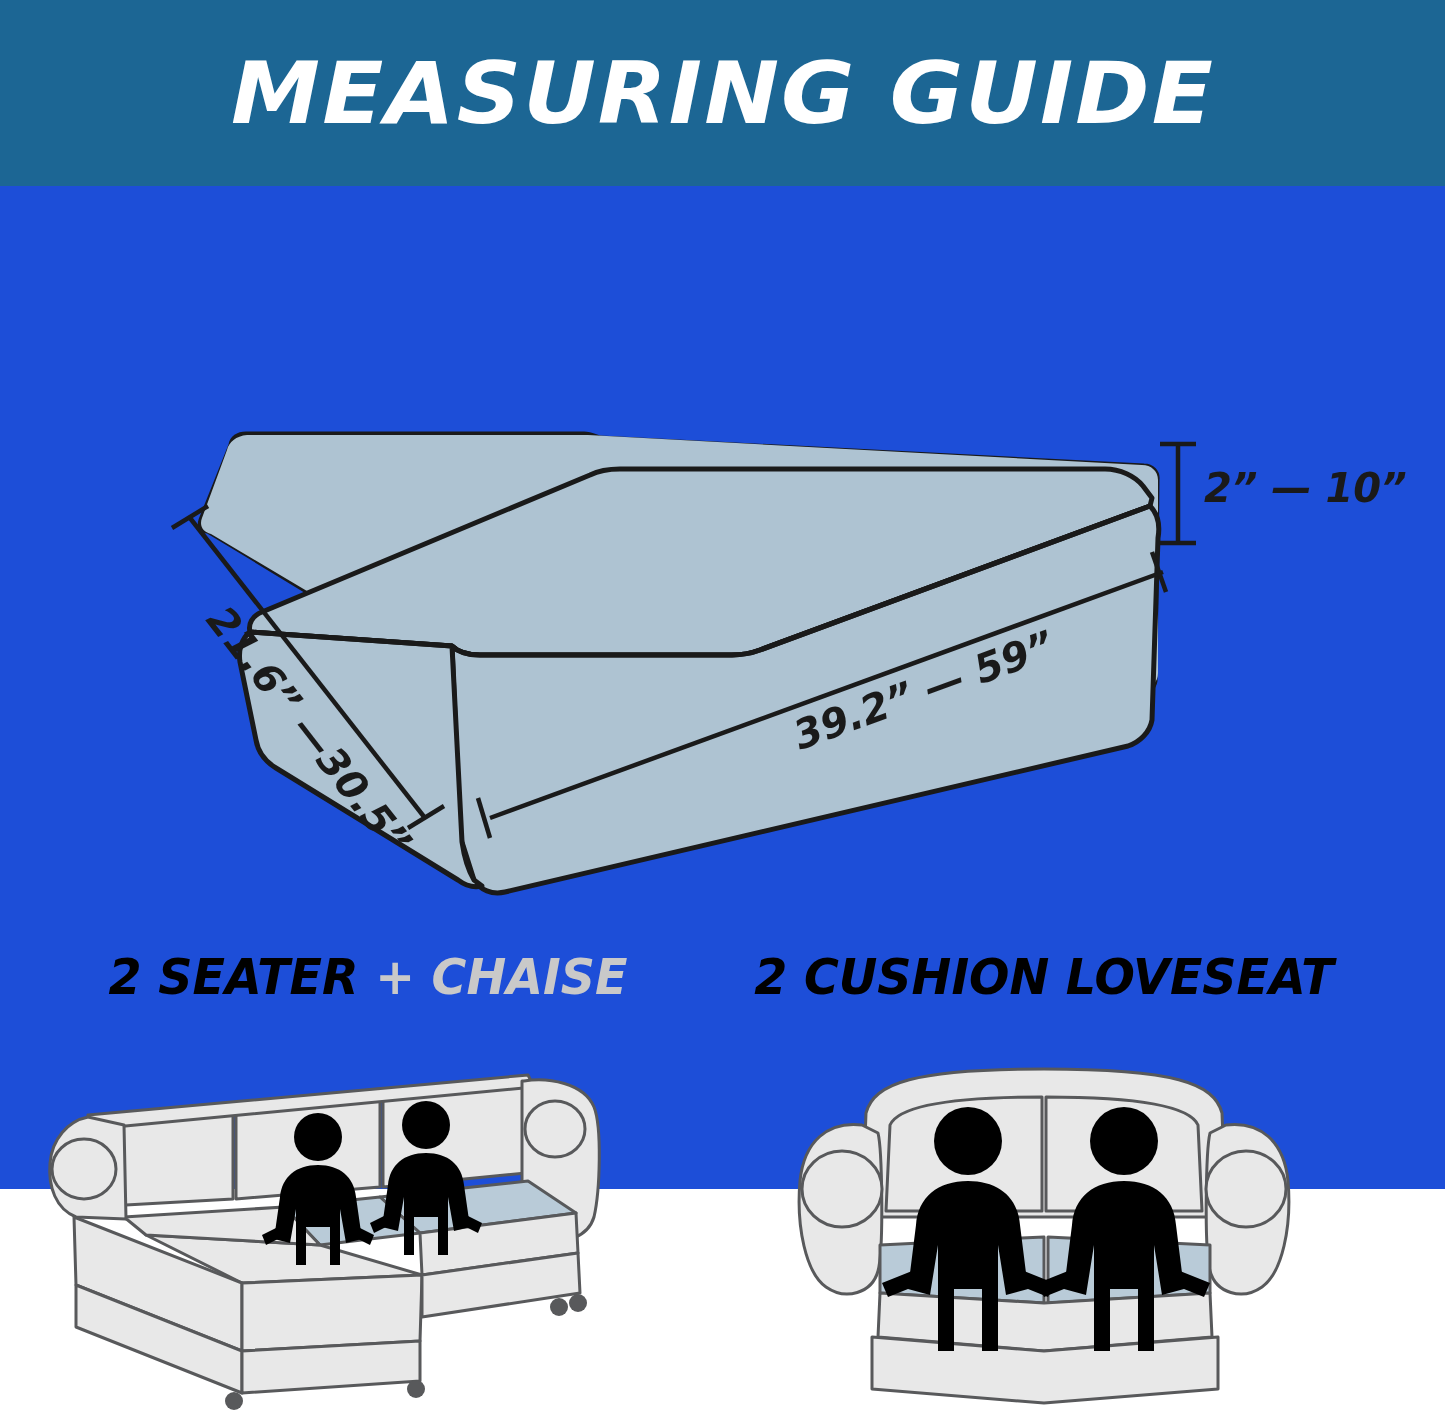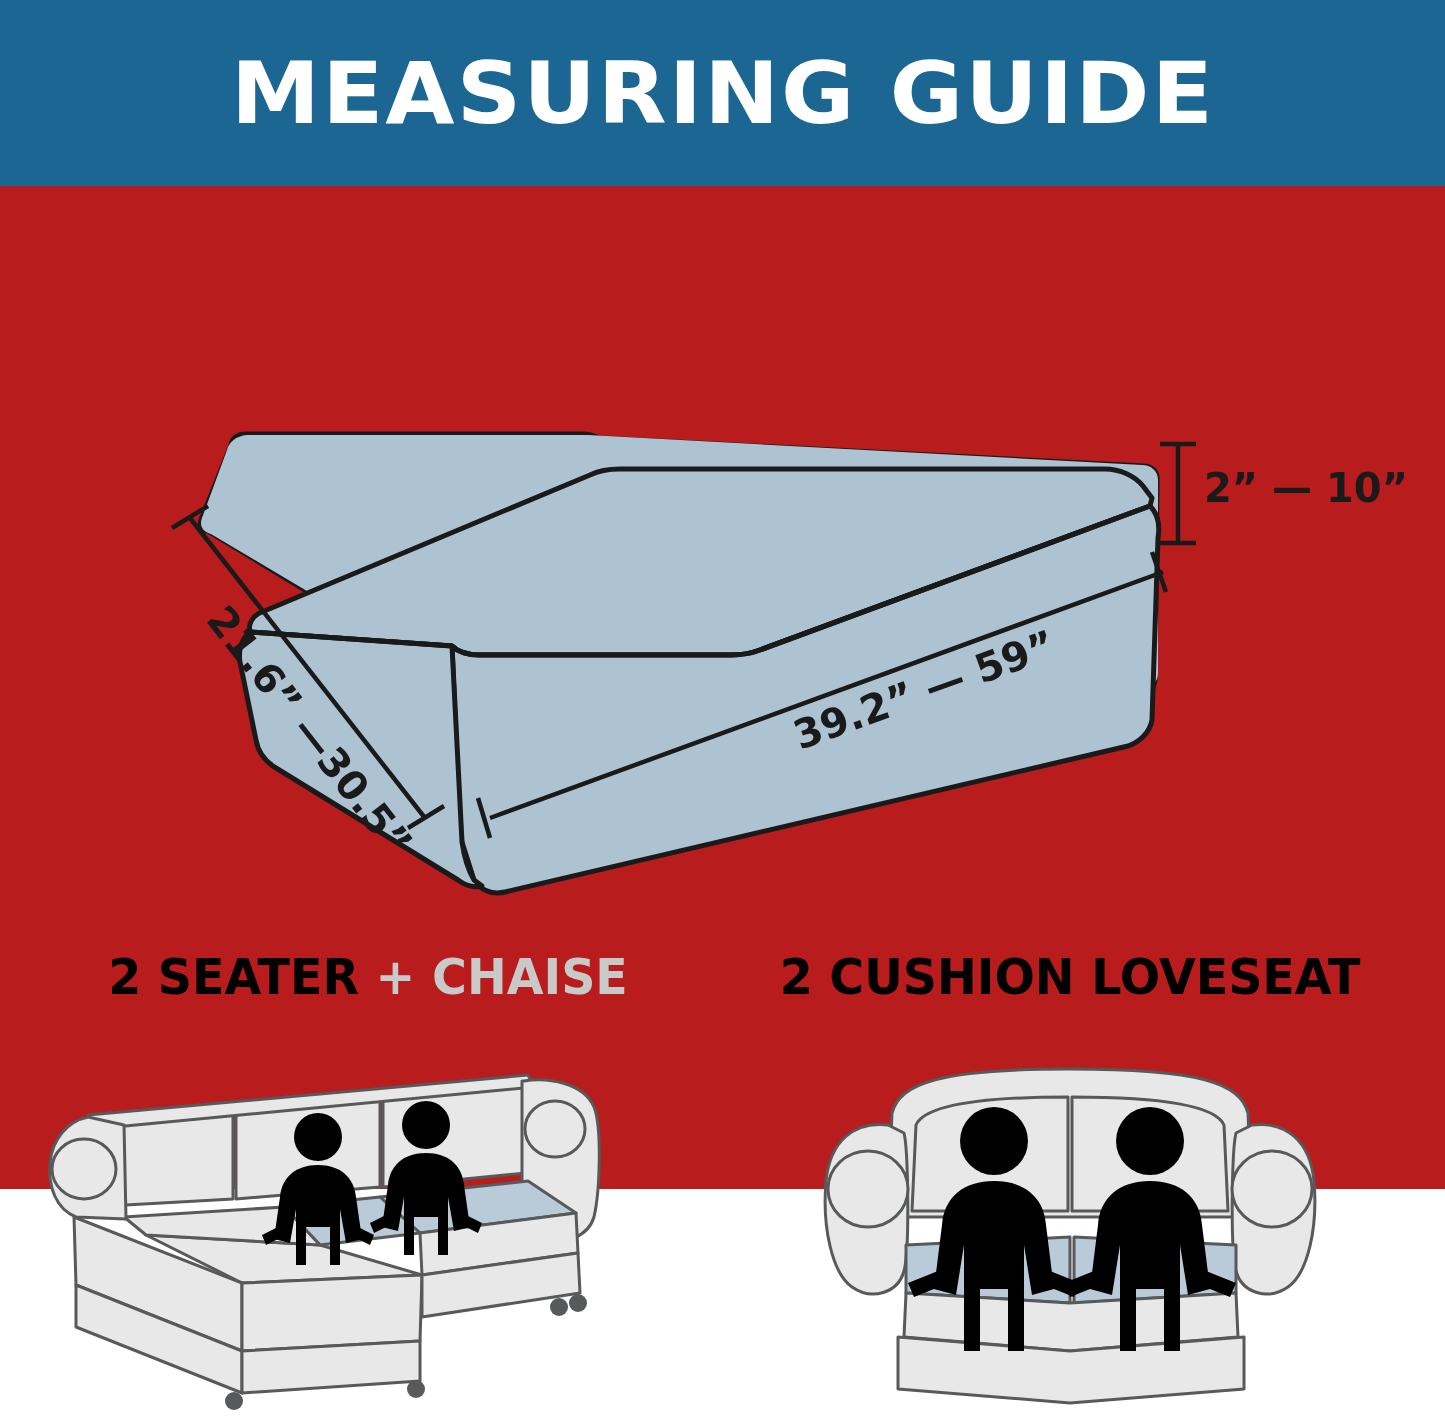--- a/index.html
+++ b/index.html
@@ -11,21 +11,22 @@
     width: 1445px;
     height: 1421px;
     font-family: "Liberation Sans", sans-serif;
     overflow: hidden;
     position: relative;
   }
   .page {
     position: relative;
     width: 1445px;
     height: 1189px;
-    background: #b91c1c;
+    background: #1d4ed8;
+    font-style: italic;
   }
   
   .header-banner {
     position: absolute;
     left: 0;
     top: 0;
     width: 1445px;
     height: 186px;
     background: #1c6694;
     display: flex;
@@ -59,21 +60,21 @@
     top: 921px;
     width: 1445px;
     height: 500px;
   }
   .col {
     position: absolute;
     top: 0;
     height: 500px;
   }
   .col-left { left: 28px; width: 680px; }
-  .col-right { left: 720px; width: 700px; }
+  .col-right { left: 694px; width: 700px; }
 
   .col-title {
     position: absolute;
     top: 28px;
     width: 100%;
     text-align: center;
     font-family: "DejaVu Sans", sans-serif;
     font-weight: bold;
     font-size: 49px;
     color: #000000;

